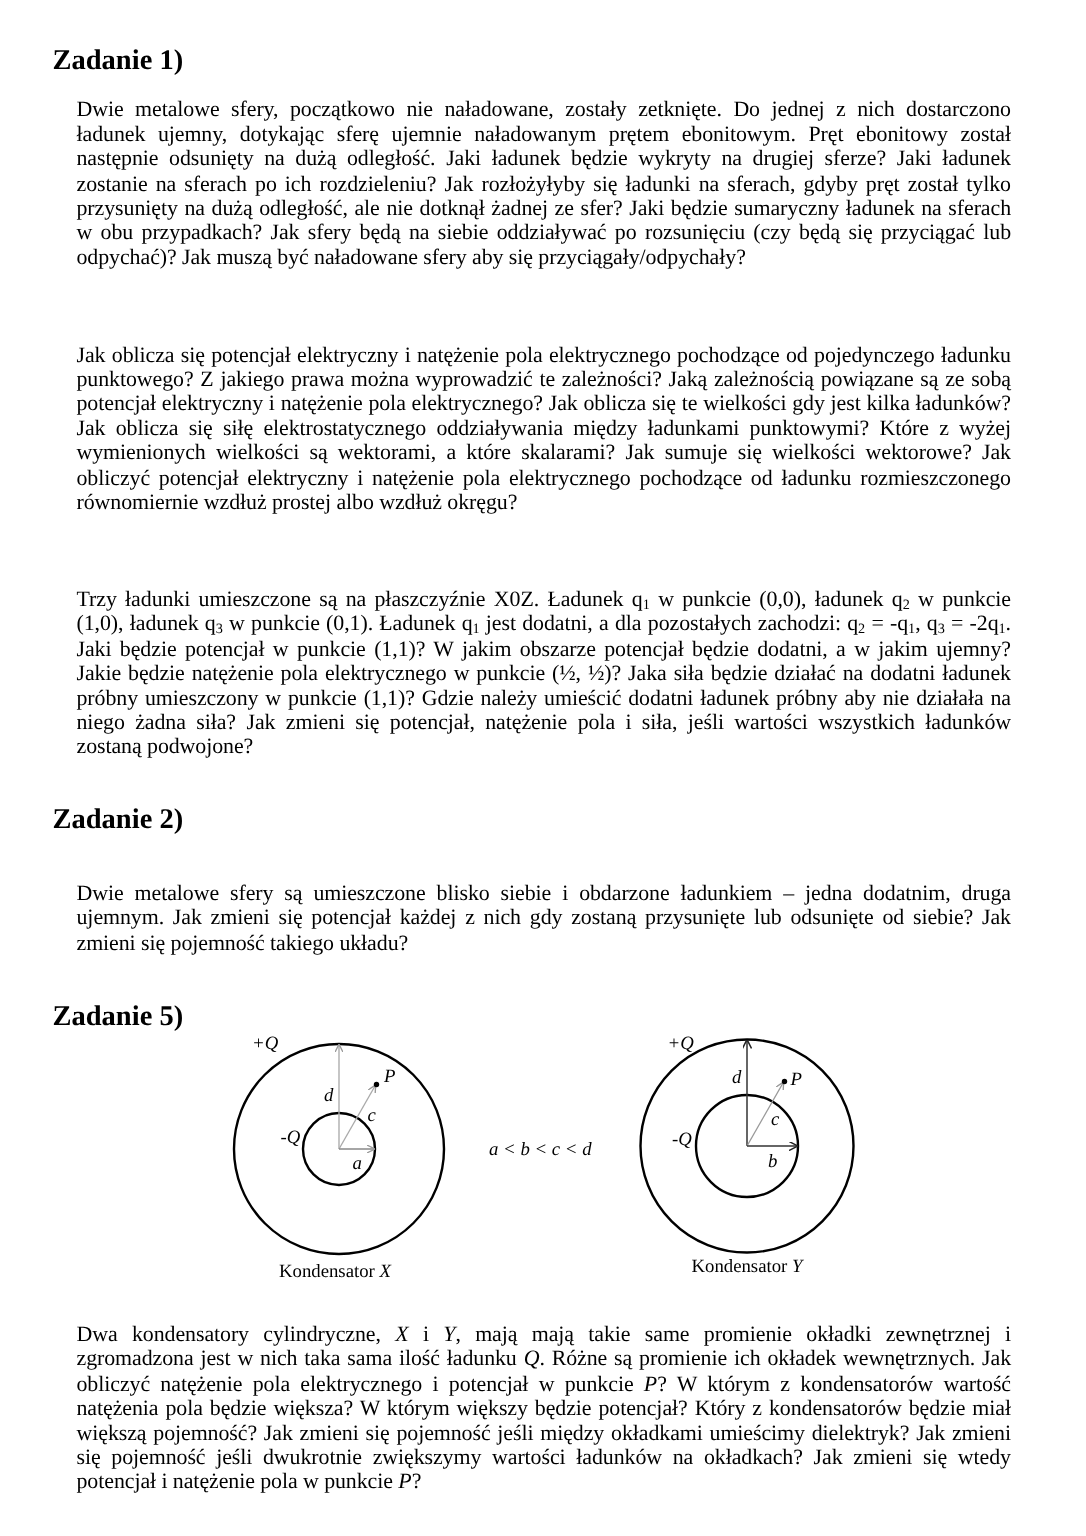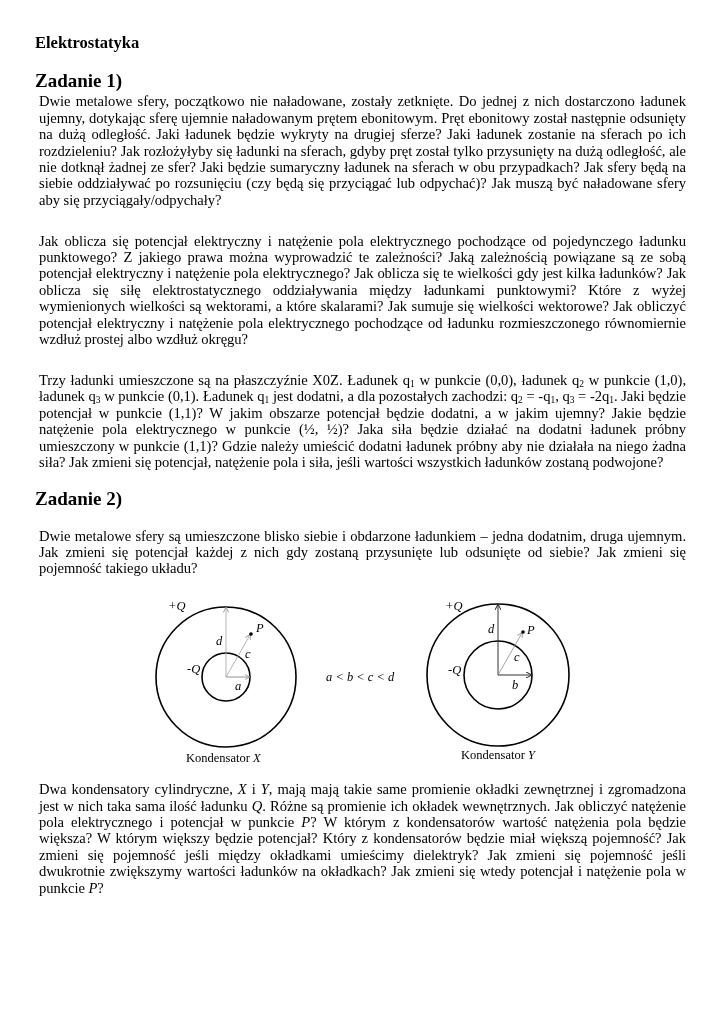--- a/index.html
+++ b/index.html
@@ -5,51 +5,51 @@
     html, body { margin: 0; padding: 0; background: #ffffff; }
     body {
       width: 724px; height: 1024px; position: relative; overflow: hidden;
       font-family: "Liberation Serif", "DejaVu Serif", serif;
       color: #000;
     }
     .page { position: absolute; left: 35px; top: 33px; width: 655px; }
     .title { font-weight: bold; font-size: 16.5px; line-height: 20px; margin: 0 0 20px 0; }
     .heading { font-weight: bold; font-size: 19px; line-height: 16.4px; margin: 0; }
     p {
-      margin: 4px; font-size: 14.6px; line-height: 16.4px;
+      margin: 16px; font-size: 14.6px; line-height: 16.4px;
       text-align: justify; letter-spacing: -0.05px;
     }
     .gap { height: 16.4px; }
     sub { font-size: 9.5px; line-height: 0; vertical-align: -2px; }
     i { font-style: italic; }
     .diagrams { position: relative; height: 172px; width: 655px; }
     .diagrams svg { position: absolute; left: -35px; top: 0; }
     .svg-label { font-family: "Liberation Serif", serif; font-size: 12.5px; }
   </style>
 </head>
 <body>
 
 <div class="page">
-  <div class="title">Elektrostatyka</div>
 
   <div class="heading">Zadanie 1)</div>
   <p>Dwie metalowe sfery, początkowo nie naładowane, zostały zetknięte. Do jednej z nich dostarczono ładunek ujemny, dotykając sferę ujemnie naładowanym prętem ebonitowym. Pręt ebonitowy został następnie odsunięty na dużą odległość. Jaki ładunek będzie wykryty na drugiej sferze? Jaki ładunek zostanie na sferach po ich rozdzieleniu? Jak rozłożyłyby się ładunki na sferach, gdyby pręt został tylko przysunięty na dużą odległość, ale nie dotknął żadnej ze sfer? Jaki będzie sumaryczny ładunek na sferach w obu przypadkach? Jak sfery będą na siebie oddziaływać po rozsunięciu (czy będą się przyciągać lub odpychać)? Jak muszą być naładowane sfery aby się przyciągały/odpychały?</p>
   <div class="gap"></div>
   <p>Jak oblicza się potencjał elektryczny i natężenie pola elektrycznego pochodzące od pojedynczego ładunku punktowego? Z jakiego prawa można wyprowadzić te zależności? Jaką zależnością powiązane są ze sobą potencjał elektryczny i natężenie pola elektrycznego? Jak oblicza się te wielkości gdy jest kilka ładunków? Jak oblicza się siłę elektrostatycznego oddziaływania między ładunkami punktowymi? Które z wyżej wymienionych wielkości są wektorami, a które skalarami? Jak sumuje się wielkości wektorowe? Jak obliczyć potencjał elektryczny i natężenie pola elektrycznego pochodzące od ładunku rozmieszczonego równomiernie wzdłuż prostej albo wzdłuż okręgu?</p>
   <div class="gap"></div>
 
   <p><span>Trzy ładunki umieszczone są na płaszczyźnie X0Z. Ładunek q</span><sub>1</sub><span> w punkcie (0,0), ładunek q</span><sub>2</sub><span> w punkcie (1,0), ładunek q</span><sub>3</sub><span> w punkcie (0,1). Ładunek q</span><sub>1</sub><span> jest dodatni, a dla pozostałych zachodzi: q</span><sub>2</sub><span> = -q</span><sub>1</sub><span>, q</span><sub>3</sub><span> = -2q</span><sub>1</sub><span>. Jaki będzie potencjał w punkcie (1,1)? W jakim obszarze potencjał będzie dodatni, a w jakim ujemny? Jakie będzie natężenie pola elektrycznego w punkcie (½, ½)? Jaka siła będzie działać na dodatni ładunek próbny umieszczony w punkcie (1,1)? Gdzie należy umieścić dodatni ładunek próbny aby nie działała na niego żadna siła? Jak zmieni się potencjał, natężenie pola i siła, jeśli wartości wszystkich ładunków zostaną podwojone?</span></p>
   <div class="gap"></div>
 
   <div class="heading">Zadanie 2)</div>
   <div class="gap"></div>
 
   <p>Dwie metalowe sfery są umieszczone blisko siebie i obdarzone ładunkiem – jedna dodatnim, druga ujemnym. Jak zmieni się potencjał każdej z nich gdy zostaną przysunięte lub odsunięte od siebie? Jak zmieni się pojemność takiego układu?</p>
   <div class="gap"></div>
 
+  <div class="heading">Zadanie 5)</div>
 
   <div class="diagrams">
     <svg width="724" height="172" viewBox="0 0 724 172" xmlns="http://www.w3.org/2000/svg">
       <defs>
         <marker id="arrGray" markerWidth="6" markerHeight="6" refX="5" refY="3" orient="auto">
           <path d="M0,0 L6,3 L0,6" fill="none" stroke="#999" stroke-width="1"></path>
         </marker>
         <marker id="arrBlack" markerWidth="6" markerHeight="6" refX="5" refY="3" orient="auto">
           <path d="M0,0 L6,3 L0,6" fill="none" stroke="#222" stroke-width="1"></path>
         </marker>

